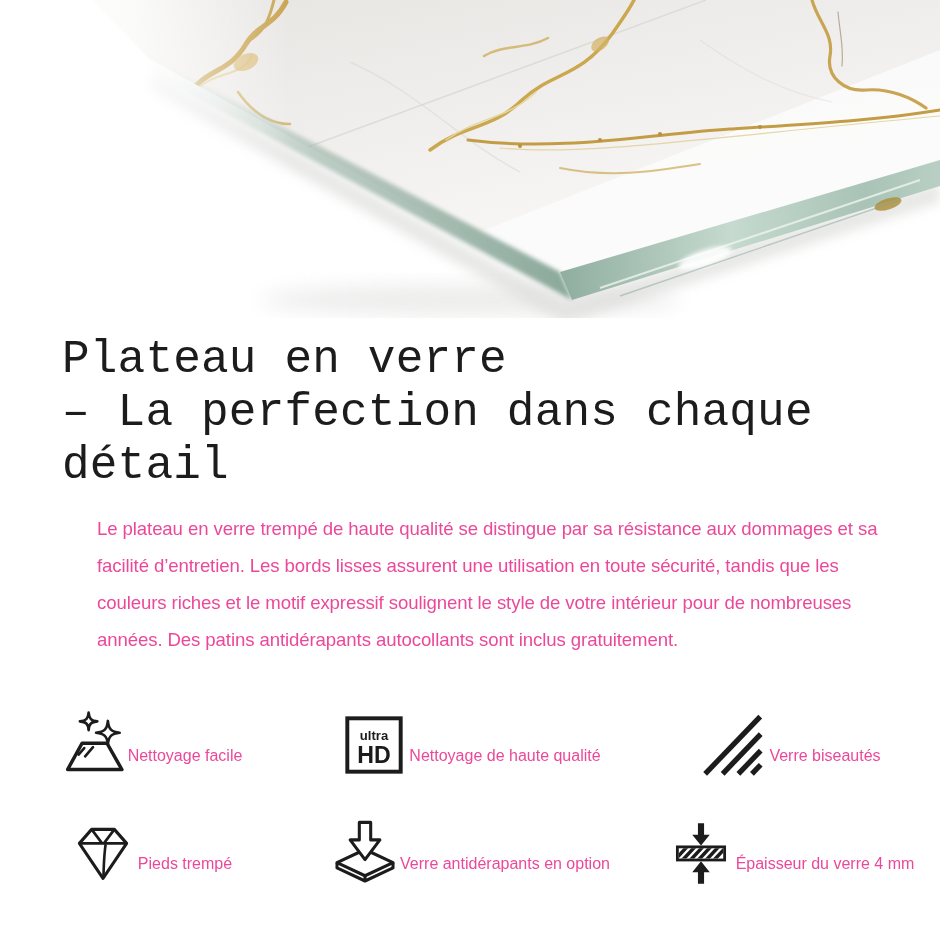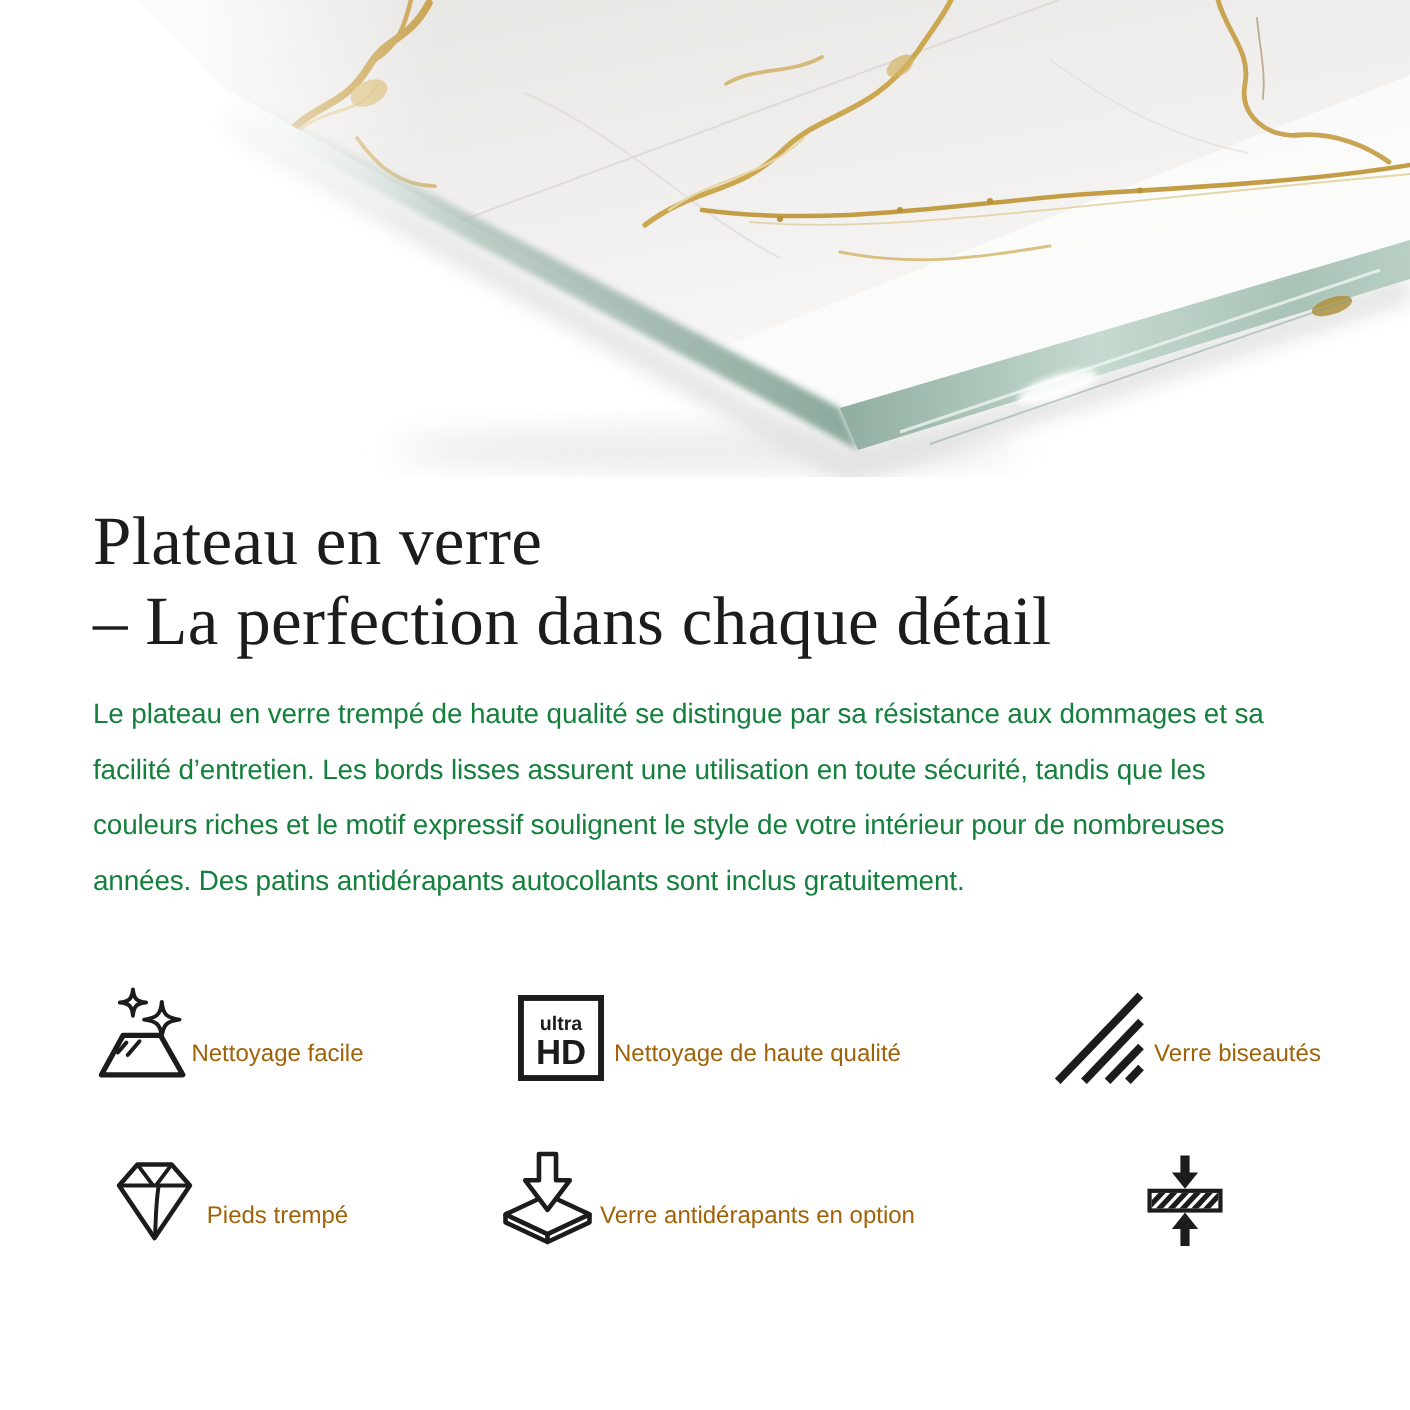--- a/index.html
+++ b/index.html
@@ -4,36 +4,36 @@
 <style>
   html,body{margin:0;padding:0;background:#ffffff;}
   body{
     width:940px;height:940px;overflow:hidden;position:relative;
     font-family:"Liberation Sans", sans-serif;color:#1a1a1a;
     -webkit-font-smoothing:antialiased;
   }
   .hero{margin:0;width:940px;height:318px;display:block;}
   .hero svg{display:block;}
   .title{
-    font-family:Liberation Serif, serif;
+    font-family:Liberation Mono, monospace;
     font-weight:400;font-size:46px;line-height:53px;letter-spacing:.2px;
     color:#1c1c1c;margin:16px 0 0 62px;
   }
   .desc{
-    margin:17px 62px 0 62px;max-width:828px;
-    font-size:18.6px;line-height:37px;letter-spacing:-0.1px;color:#15803d;
+    margin:17px 62px 0 97px;max-width:828px;
+    font-size:18.6px;line-height:37px;letter-spacing:-0.1px;color:#ec4899;
   }
   .features{
     margin-top:52px;width:940px;
     display:grid;grid-template-columns:300px 340px 300px;row-gap:38px;
     justify-items:center;
   }
   .feature{display:flex;flex-direction:row;align-items:center;text-align:center;}
   .icon-wrap{height:70px;display:flex;align-items:flex-end;justify-content:center;}
-  .feature-label{margin-top:20px;font-size:16px;line-height:21px;color:#a16207;}
+  .feature-label{margin-top:20px;font-size:16px;line-height:21px;color:#ec4899;}
   .ic{stroke:#1c1c1c;fill:none;}
 </style>
 </head>
 <body>
 
 <figure class="hero">
   <svg width="940" height="318" viewBox="0 0 940 318">
     <defs>
       <linearGradient id="gSurf" x1="0" y1="0" x2="0.55" y2="1">
         <stop offset="0" stop-color="#e7e5e2"></stop>
@@ -193,15 +193,16 @@
           <line x1="28" y1="48" x2="42" y2="33"></line>
           <line x1="37" y1="48" x2="51" y2="33"></line>
           <line x1="46" y1="48" x2="60" y2="33"></line>
           <line x1="55" y1="48" x2="69" y2="33"></line>
         </g>
         <rect class="ic" x="13" y="33" width="54" height="15" stroke-width="3.2"></rect>
         <path d="M36.5 6 H43.5 V19 H50 L40 31.5 L30 19 H36.5 Z" fill="#1c1c1c"></path>
         <path d="M40 49.5 L50 62 H43.5 V75 H36.5 V62 H30 Z" fill="#1c1c1c"></path>
       </svg>
     </div>
+    <div class="feature-label">Épaisseur du verre 4 mm</div>
   </div>
 
 </section>
 
 </body></html>

